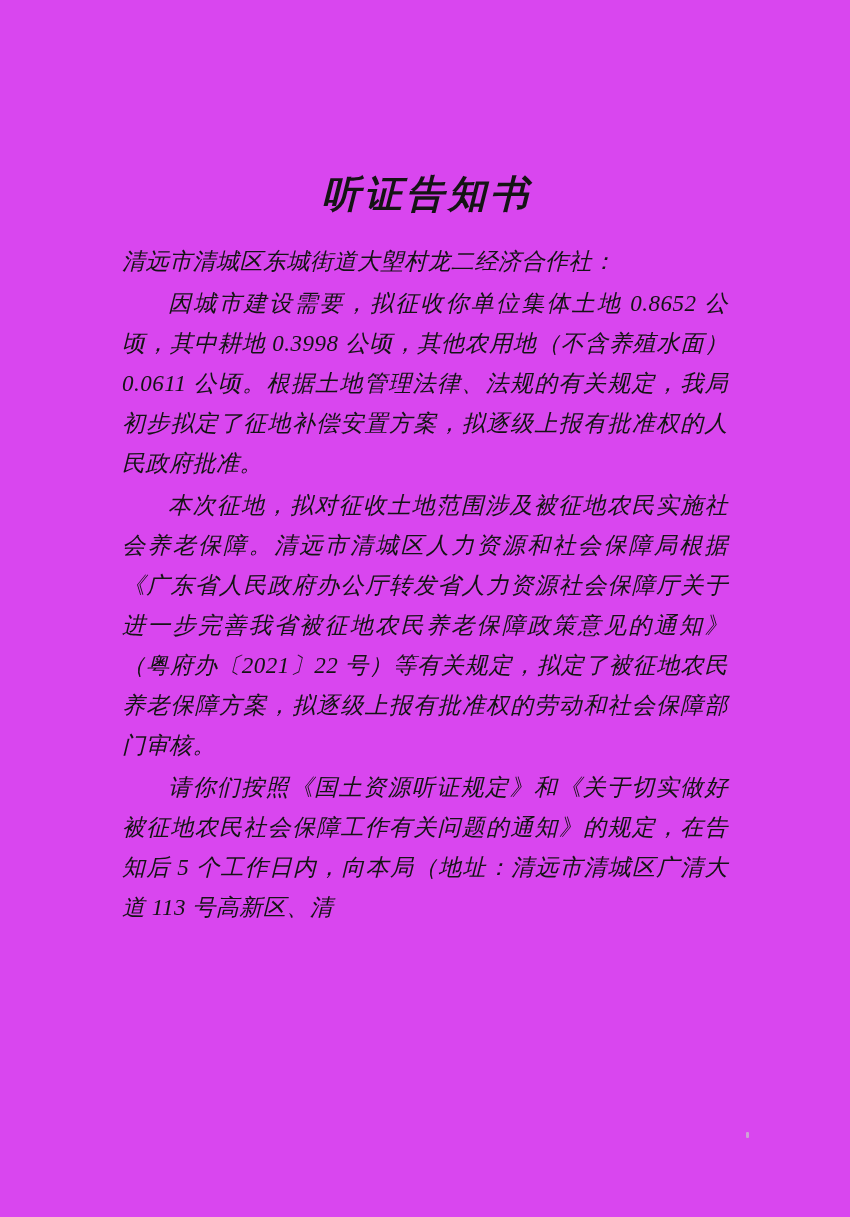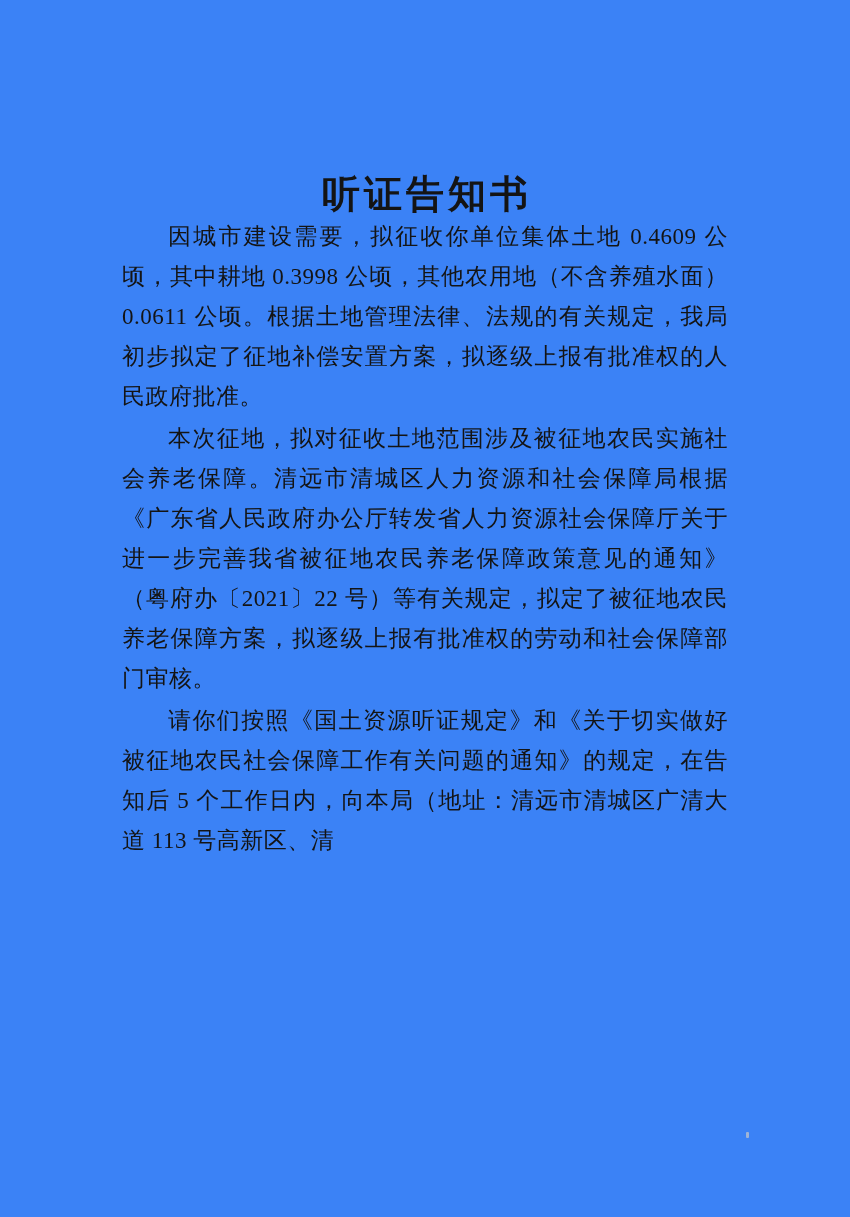--- a/index.html
+++ b/index.html
@@ -12,22 +12,23 @@
 
   body {
     background: #f2f2f2;
     font-family: "Liberation Serif", "DejaVu Serif", serif;
   }
 
   .page {
     position: relative;
     width: 850px;
     height: 1217px;
-    background: #3b82f6;
+    background: #d946ef;
     color: #141414;
+    font-style: italic;
   }
 
   .content {
     position: absolute;
     left: 122px;
     top: 173px;
     width: 606px;
   }
 
   .doc-title {
@@ -79,22 +80,23 @@
 </style>
 </head>
 <body>
 
 <div class="page">
   <div class="content">
 
     <h1 class="doc-title">听证告知书</h1>
 
 
+    <div class="addressee">清远市清城区东城街道大塱村龙二经济合作社：</div>
 
-    <p class="body-par">因城市建设需要，拟征收你单位集体土地 0.4609 公顷，其中耕地 0.3998 公顷，其他农用地（不含养殖水面）0.0611 公顷。根据土地管理法律、法规的有关规定，我局初步拟定了征地补偿安置方案，拟逐级上报有批准权的人民政府批准。</p>
+    <p class="body-par">因城市建设需要，拟征收你单位集体土地 0.8652 公顷，其中耕地 0.3998 公顷，其他农用地（不含养殖水面）0.0611 公顷。根据土地管理法律、法规的有关规定，我局初步拟定了征地补偿安置方案，拟逐级上报有批准权的人民政府批准。</p>
 
     <p class="body-par">本次征地，拟对征收土地范围涉及被征地农民实施社会养老保障。清远市清城区人力资源和社会保障局根据《广东省人民政府办公厅转发省人力资源社会保障厅关于进一步完善我省被征地农民养老保障政策意见的通知》（粤府办〔2021〕22 号）等有关规定，拟定了被征地农民养老保障方案，拟逐级上报有批准权的劳动和社会保障部门审核。</p>
 
 
     <p class="body-par">请你们按照《国土资源听证规定》和《关于切实做好被征地农民社会保障工作有关问题的通知》的规定，在告知后 5 个工作日内，向本局（地址：清远市清城区广清大道 113 号高新区、清</p>
 
   </div>
 
   <div class="scan-speck"></div>
 </div>

